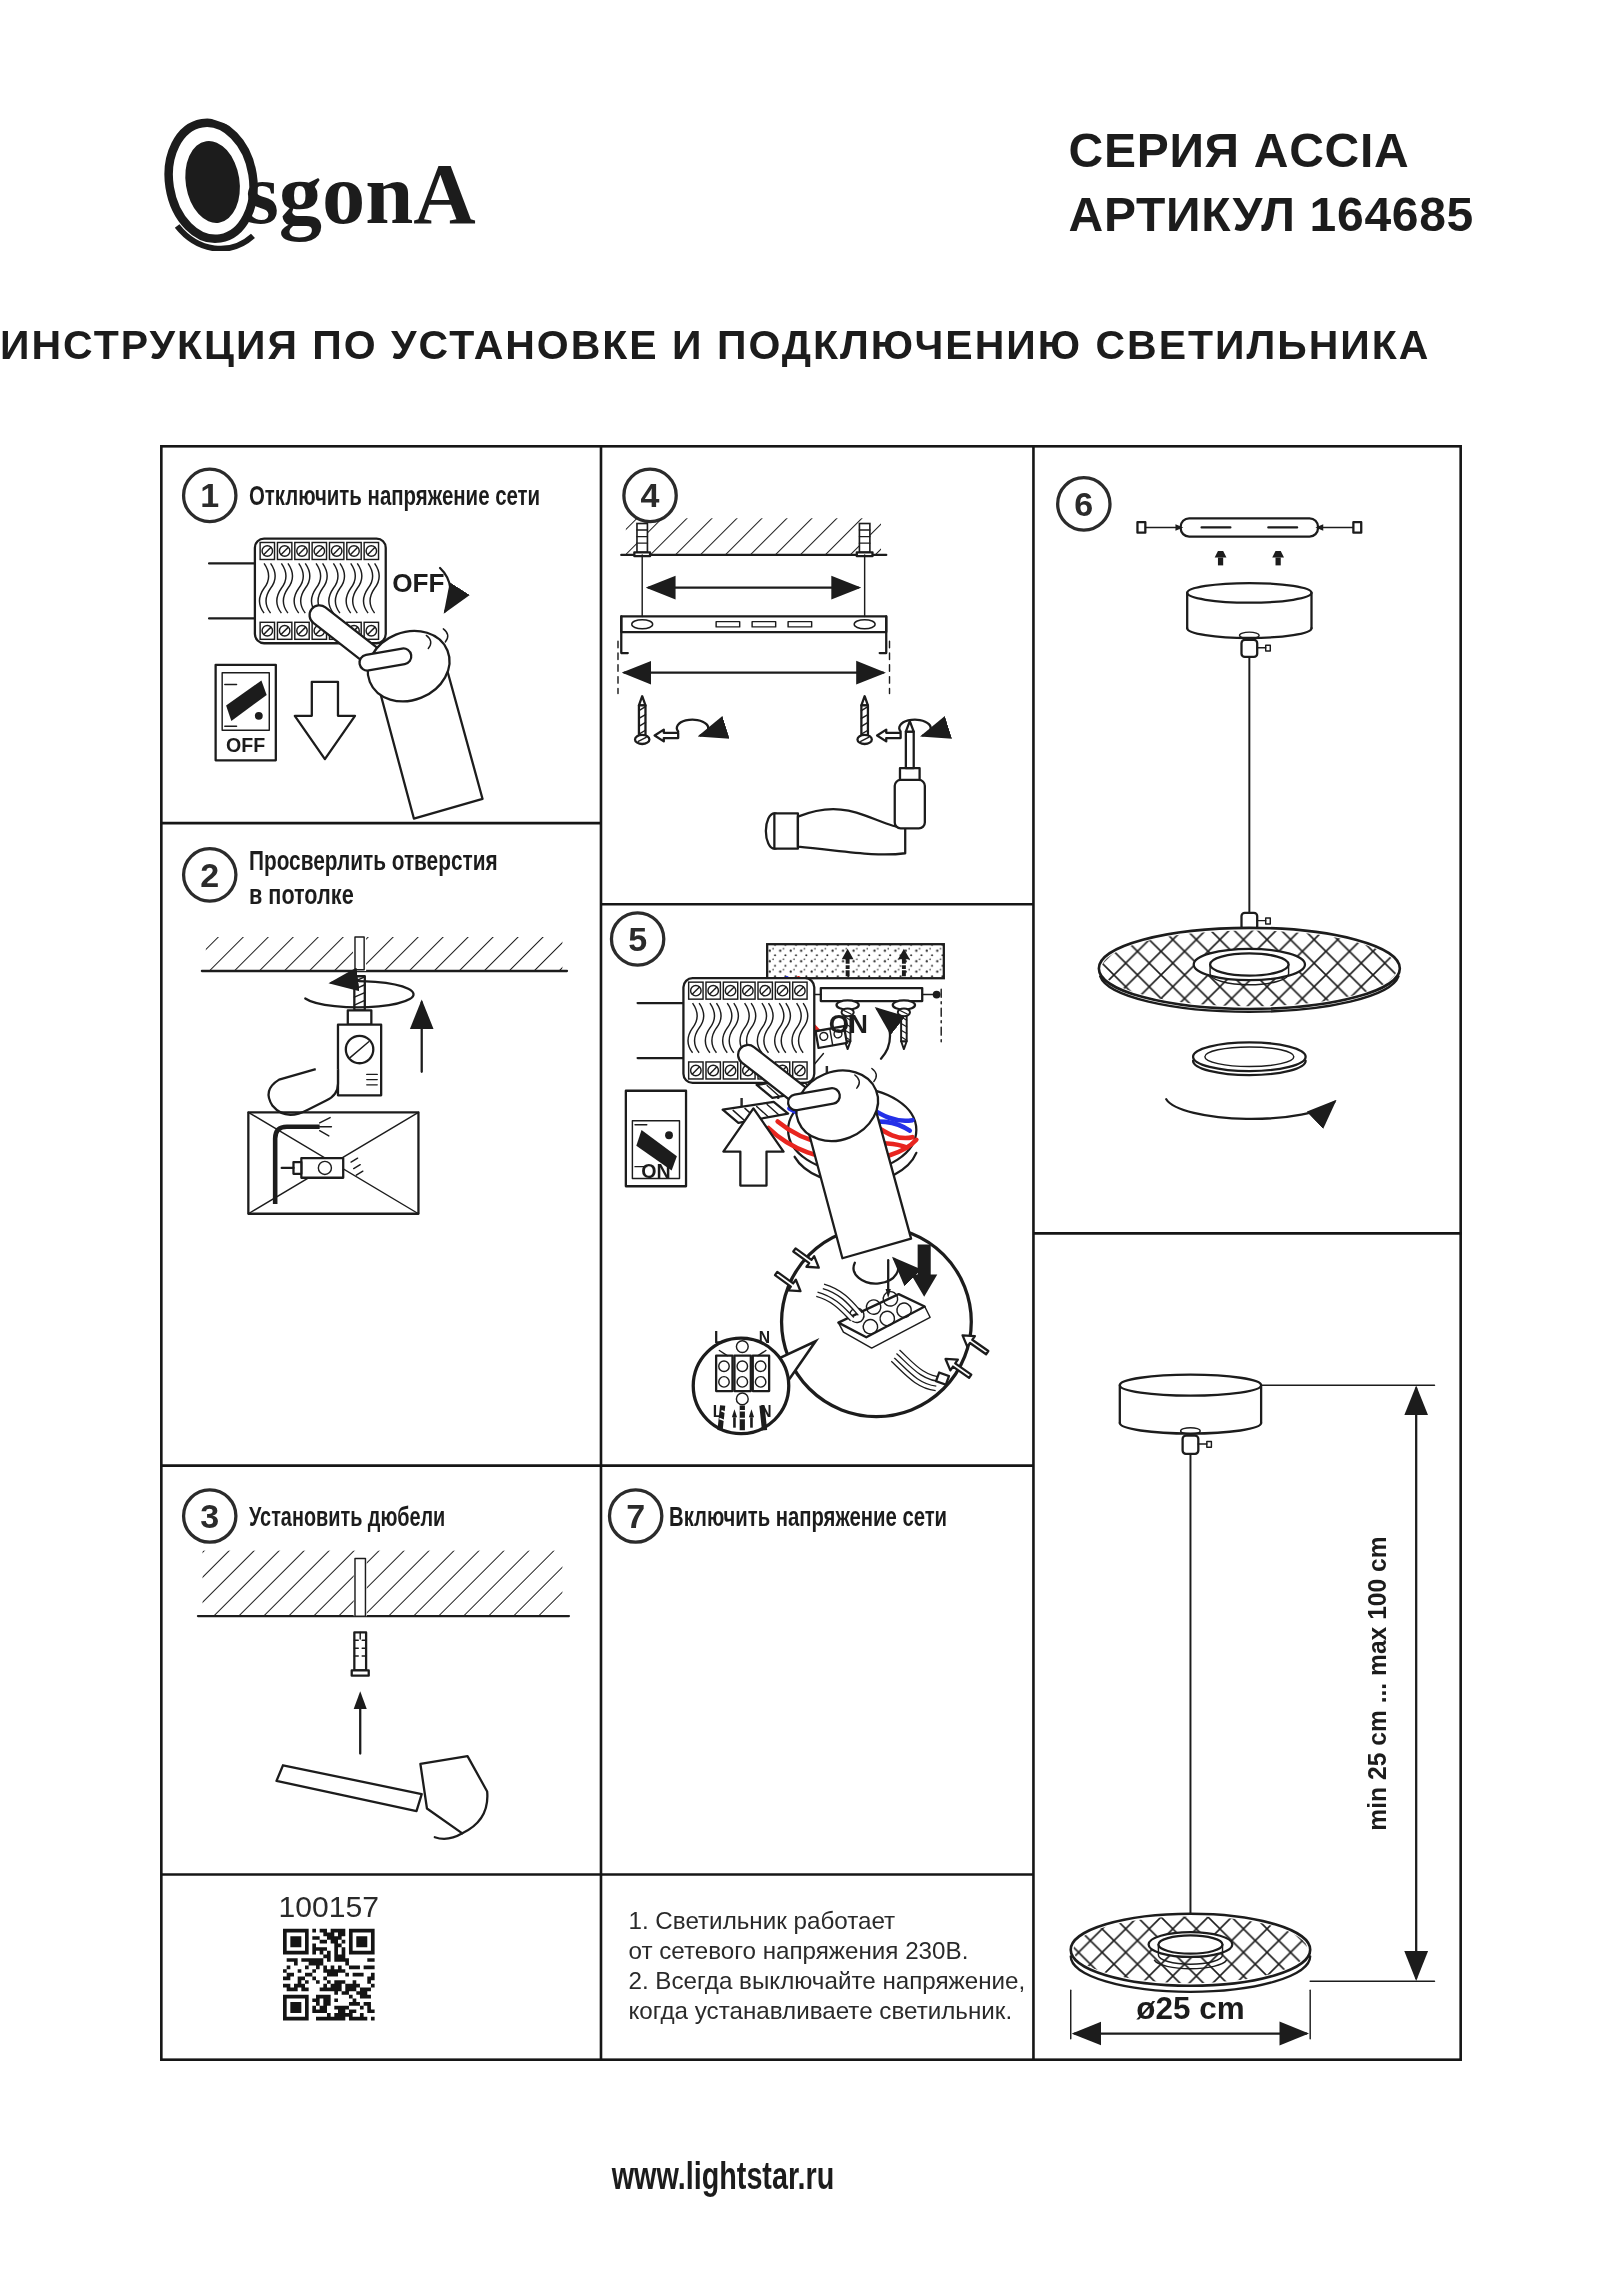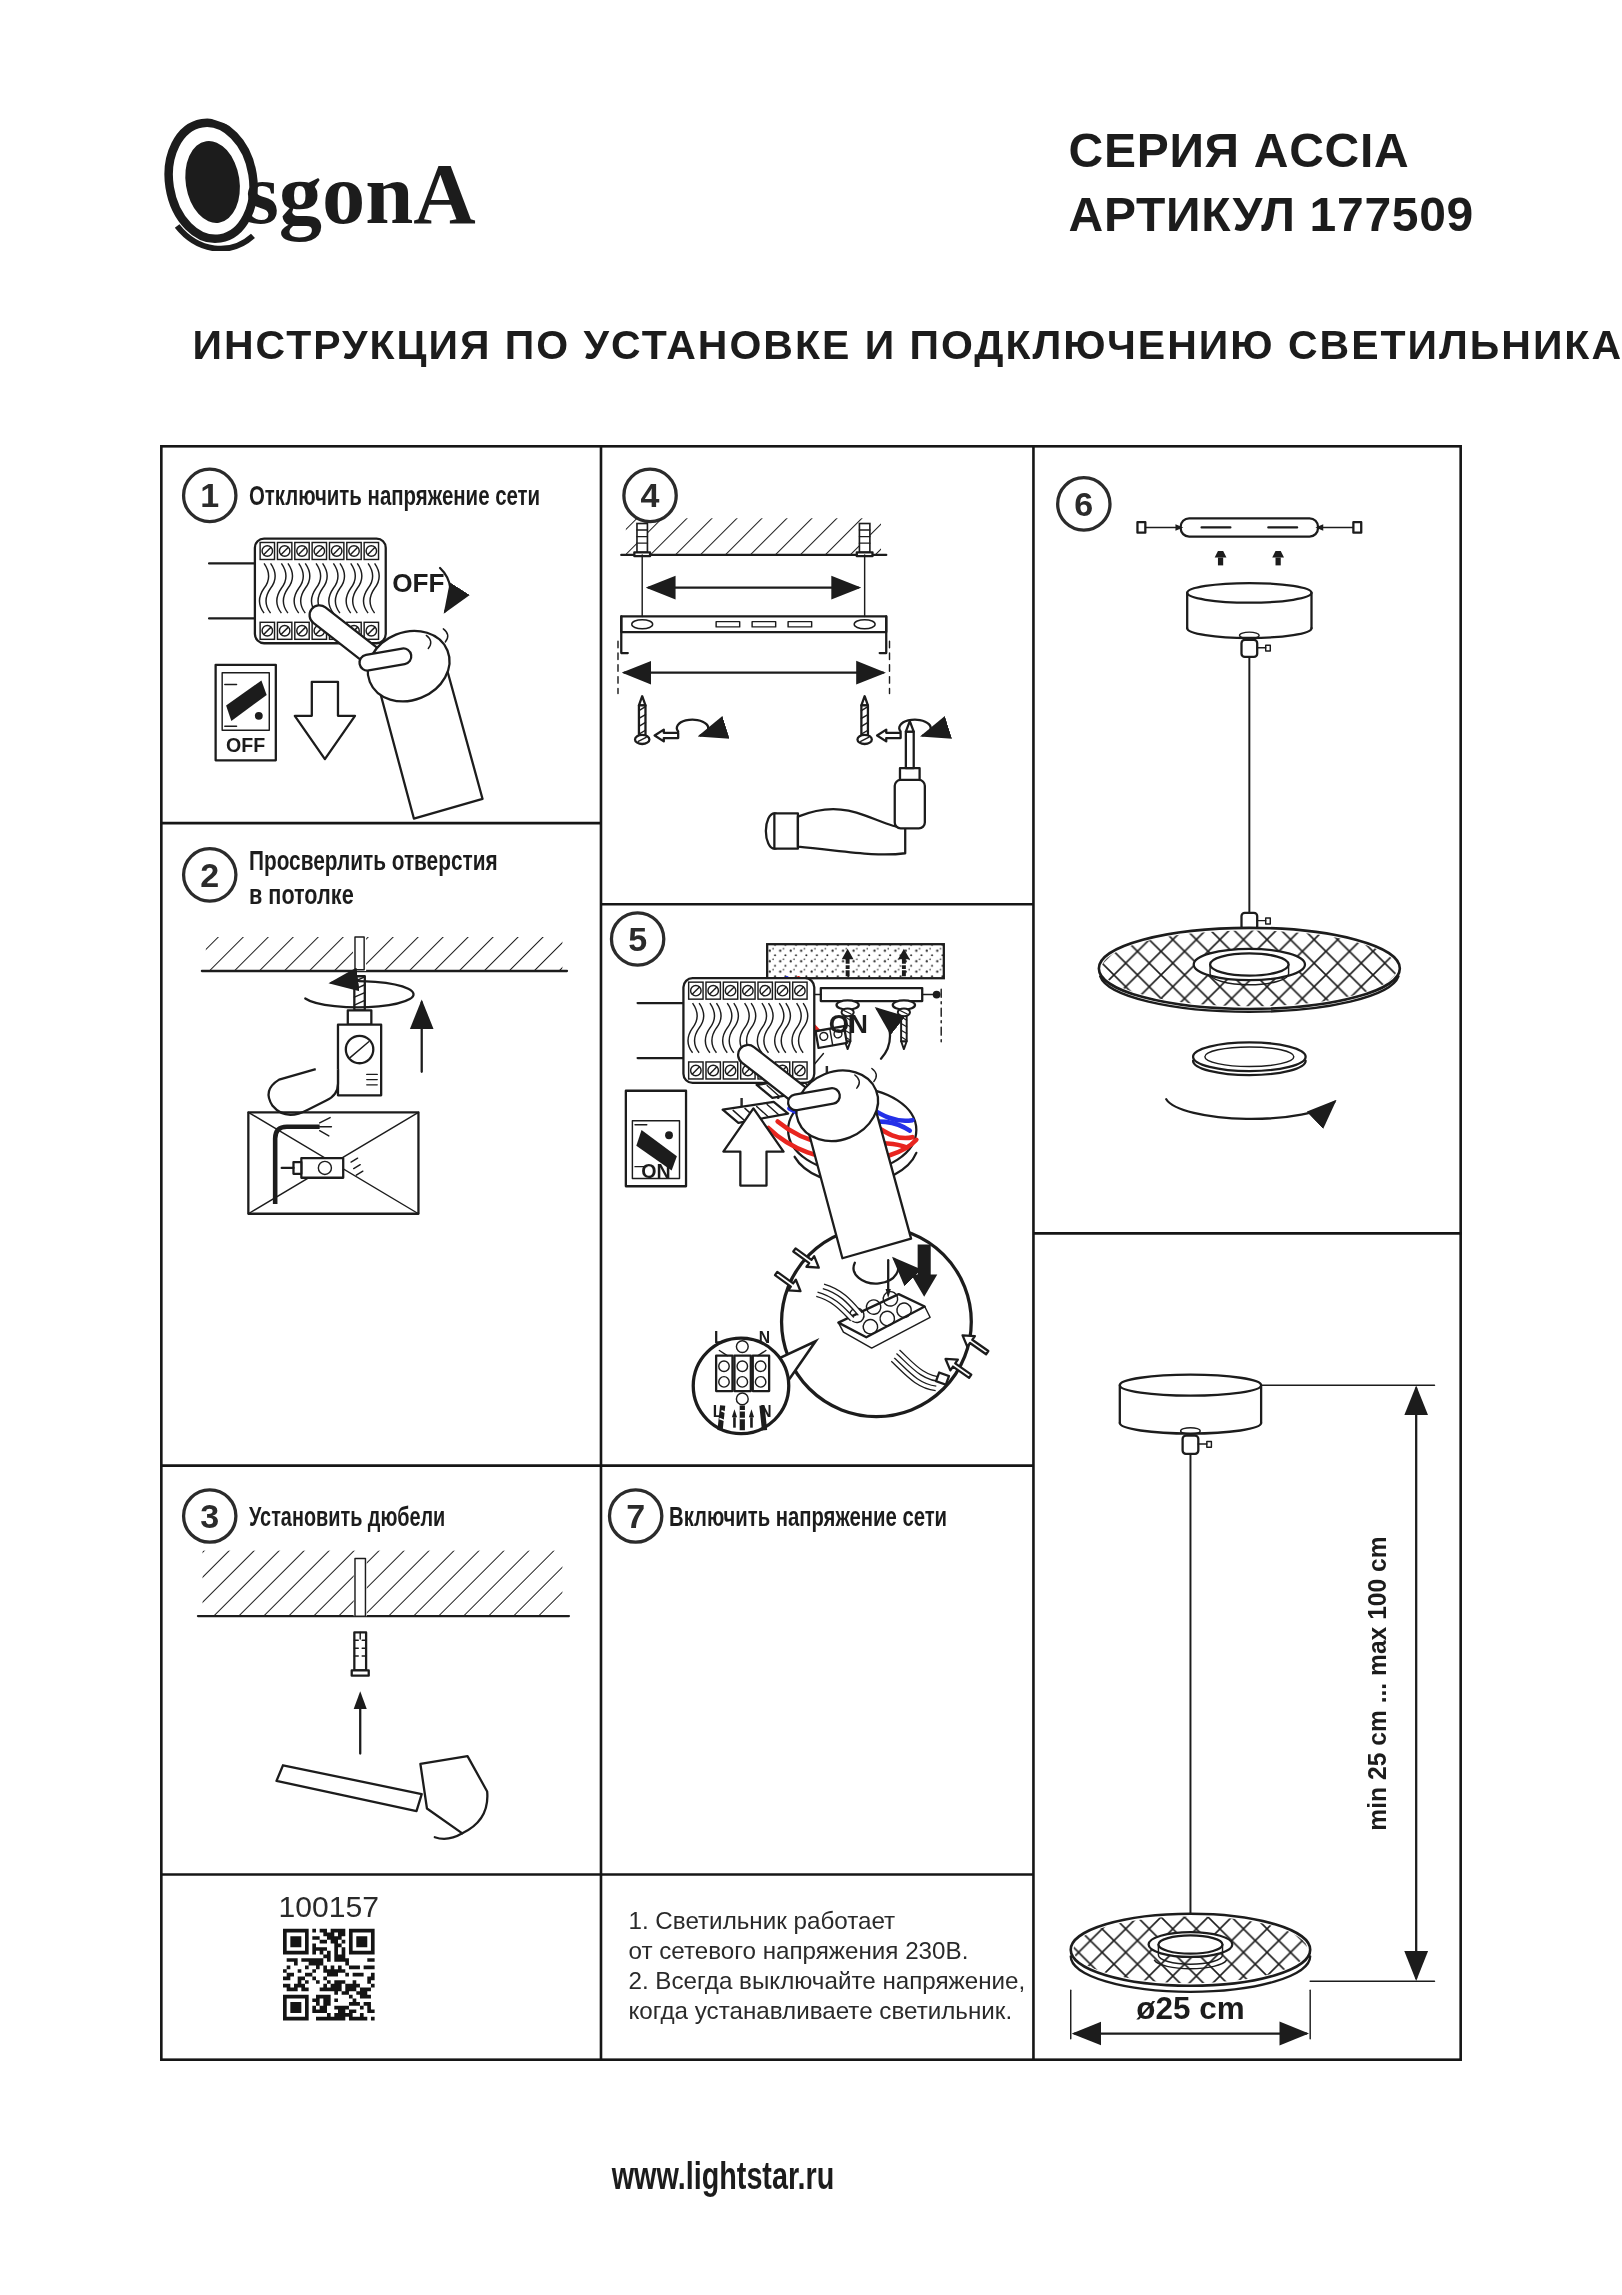--- a/index.html
+++ b/index.html
@@ -1,21 +1,21 @@
 <!DOCTYPE html>
 <html style="font-size:10.5px"><head>
 <meta charset="utf-8">
 <style>
   html,body{margin:0;padding:0;background:#fff;}
   body{width:1623px;height:2295px;position:relative;font-family:"Liberation Sans",sans-serif;color:#1c1c1c;overflow:hidden;}
   .abs{position:absolute;}
   
   #logo{left:160px;top:110px;width:321px;height:141px;}
   #series-block{right:149px;top:119px;text-align:left;font-weight:bold;font-size:48px;line-height:64px;letter-spacing:0.7px;}
-  #doc-title{left:0;top:322px;width:1623px;text-align:right;font-weight:bold;font-size:41px;letter-spacing:2px;white-space:nowrap;}
+  #doc-title{left:0;top:322px;width:1623px;text-align:left;font-weight:bold;font-size:41px;letter-spacing:2px;white-space:nowrap;}
   
   #sheet{left:160px;top:445px;}
   
   #footer-svg{left:507px;top:2148px;}
   
   .ln{fill:none;stroke:#1c1c1c;stroke-width:3.5;stroke-linecap:round;stroke-linejoin:round;}
   .lnf{fill:#fff;stroke:#1c1c1c;stroke-width:3.5;stroke-linejoin:round;}
   .thin{stroke-width:2.2;}
   .grid{fill:none;stroke:#161616;stroke-width:4;}
   .txtb{font-family:"Liberation Sans",sans-serif;font-weight:bold;fill:#1c1c1c;}
@@ -33,21 +33,21 @@
     <ellipse cx="78" cy="108" rx="64" ry="89" fill="none" stroke="#1c1c1c" stroke-width="13"></ellipse>
     <path d="M 16,168 A 86 104 0 0 0 128,201" fill="none" stroke="#1c1c1c" stroke-width="9"></path>
     <ellipse cx="80" cy="110" rx="41" ry="63" fill="#1c1c1c"></ellipse>
     <rect x="96" y="2" width="44" height="24" fill="#fff" transform="rotate(28 118 14)"></rect>
   </g>
   <text x="130" y="172" font-family="Liberation Serif, serif" font-weight="bold" font-size="132" fill="#1c1c1c">sgonA</text>
 </svg>
 
 <div id="series-block" class="abs">
   <div>СЕРИЯ ACCIA</div>
-  <div>АРТИКУЛ 177509</div>
+  <div>АРТИКУЛ 164685</div>
 </div>
 
 <div id="doc-title" class="abs">ИНСТРУКЦИЯ ПО УСТАНОВКЕ И ПОДКЛЮЧЕНИЮ СВЕТИЛЬНИКА</div>
 
 <svg id="sheet" class="abs" width="1302" height="1616" viewBox="0 0 1990 2470">
 <defs>
   <pattern id="hatch" patternUnits="userSpaceOnUse" width="27" height="27" patternTransform="rotate(45)">
     <line x1="0" y1="0" x2="0" y2="27" stroke="#1c1c1c" stroke-width="3"></line>
   </pattern>
   <pattern id="stip" patternUnits="userSpaceOnUse" width="16" height="16">

